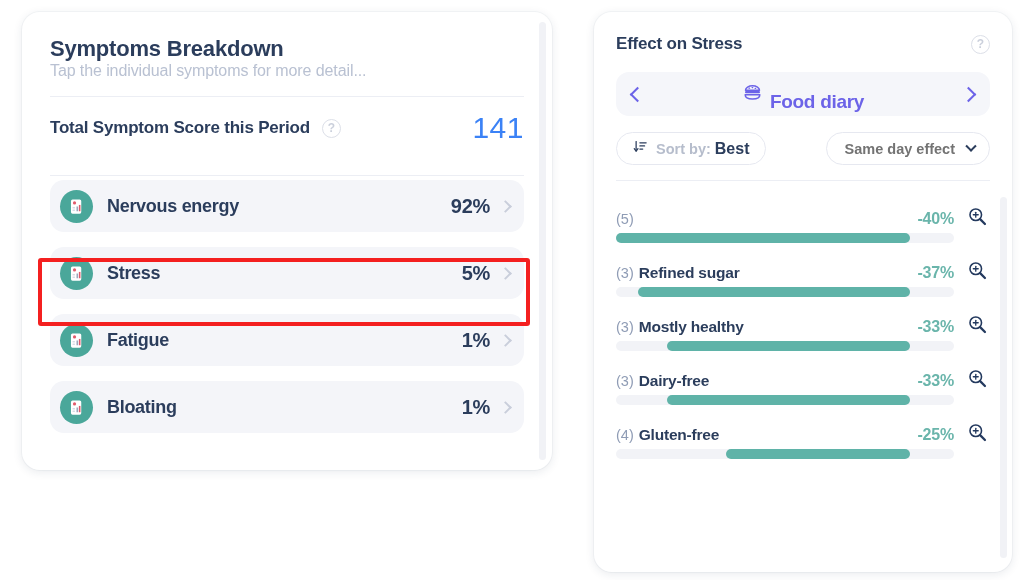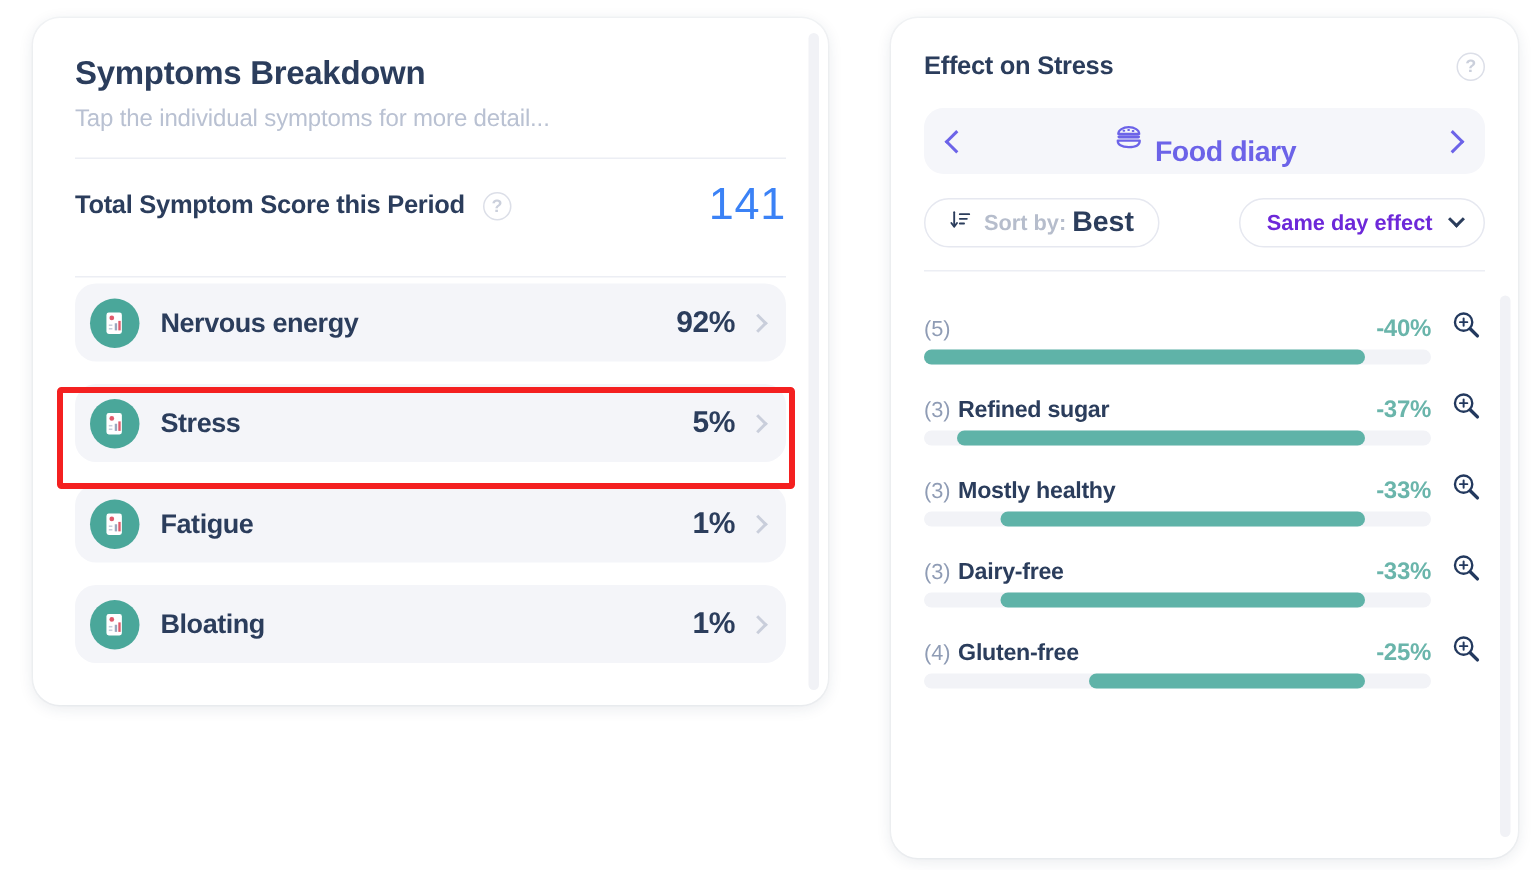--- a/index.html
+++ b/index.html
@@ -47,21 +47,20 @@
 
   .sym-title {
     font-size: 22px;
     font-weight: bold;
     color: #2b3d5c;
     letter-spacing: -0.2px;
     line-height: 1.2;
   }
 
   .sym-subtitle {
-    margin-top: 9px;
     font-size: 16px;
     color: #b9c1d2;
     letter-spacing: -0.1px;
   }
 
   .divider {
     height: 1px;
     background: #eceef4;
     margin: 16px 0 0 0;
   }
@@ -249,33 +248,33 @@
     background: #ffffff;
   }
 
   .sort-label {
     font-size: 14.5px;
     color: #b6bdcc;
     font-weight: bold;
     margin-left: 8px;
   }
   .sort-value {
-    font-size: 19px;
+    font-size: 16px;
     color: #2b3d5c;
     font-weight: bold;
     margin-left: 4px;
   }
 
   .select-pill {
     margin-left: auto;
     padding: 0 14px 0 18px;
   }
   .select-value {
     font-size: 14.5px;
-    color: #6d28d9;
+    color: #737373;
     font-weight: bold;
   }
   .caret {
     margin-left: 12px;
     width: 8px;
     height: 8px;
     border-right: 2.2px solid #2b3d5c;
     border-bottom: 2.2px solid #2b3d5c;
     transform: rotate(45deg) translate(-2px,-2px);
     flex: 0 0 auto;

